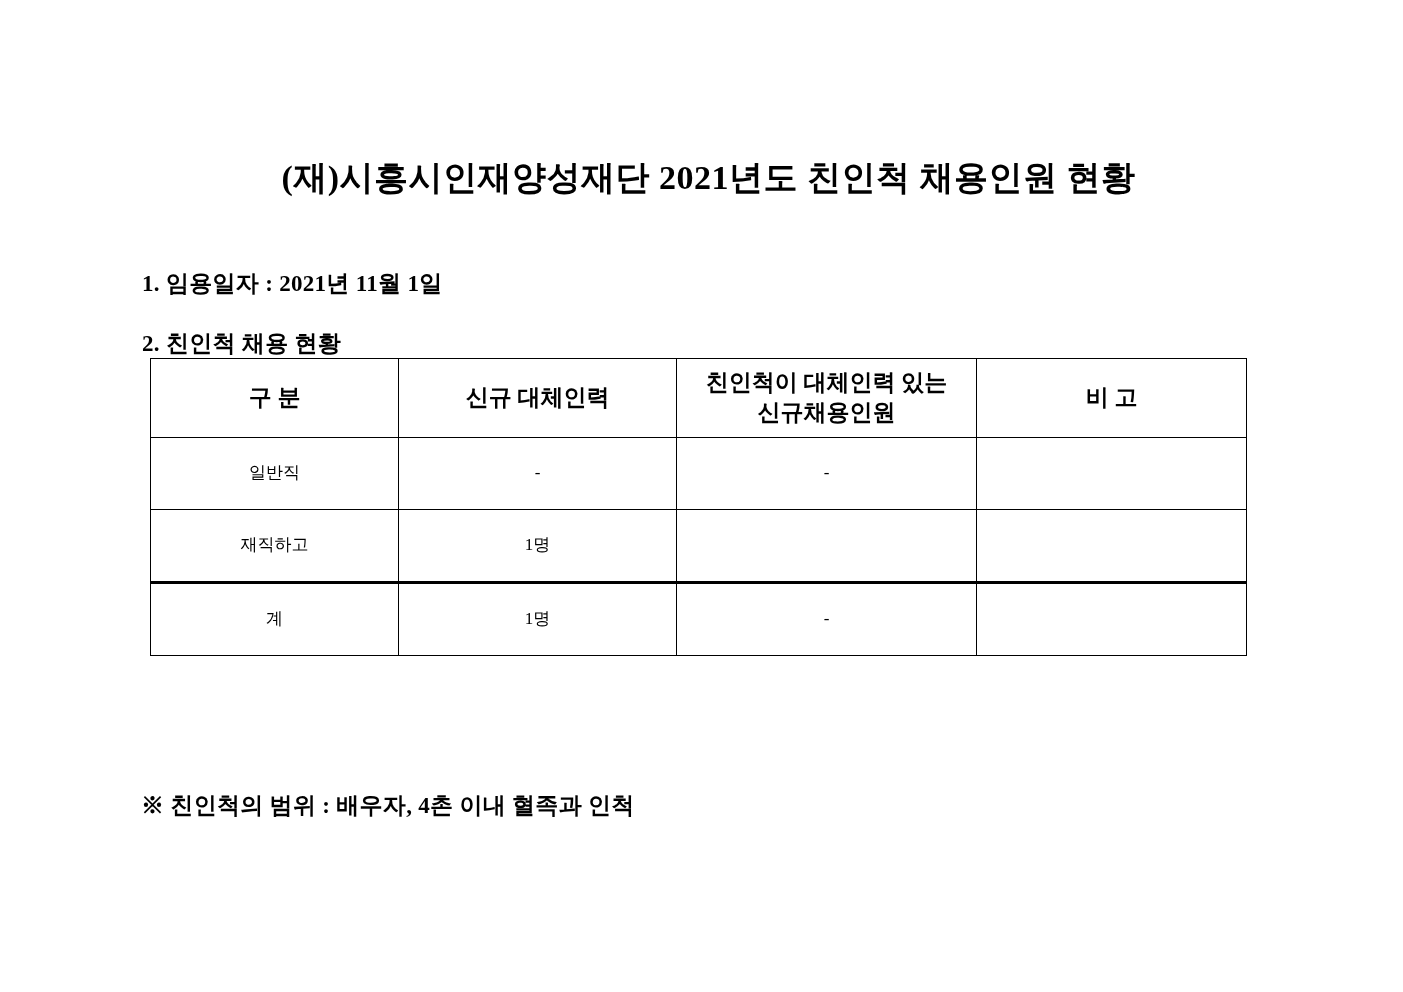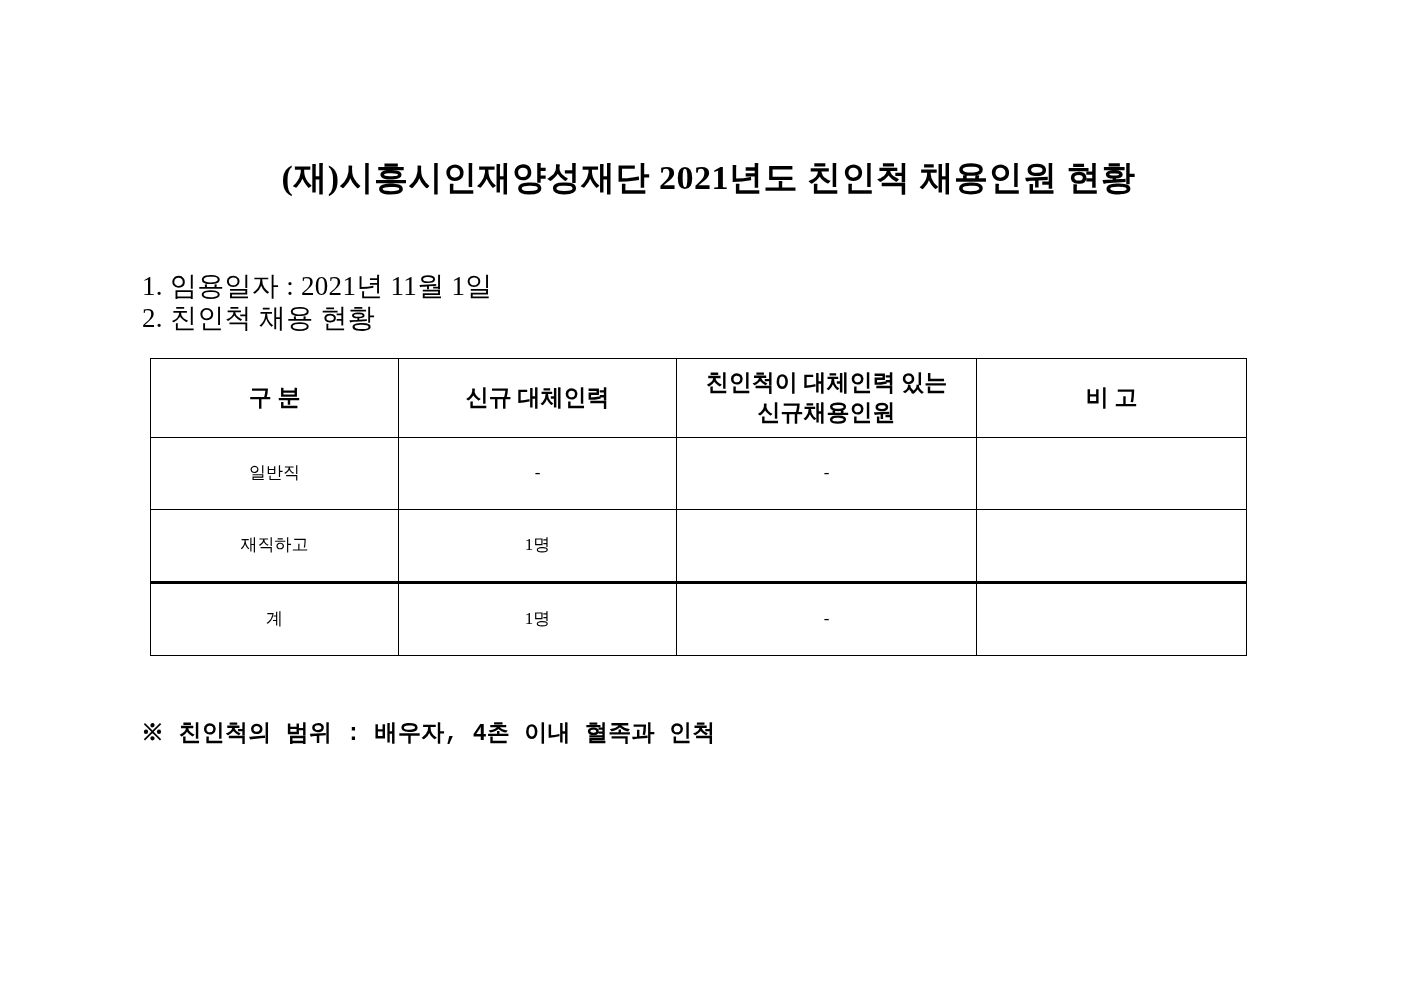--- a/index.html
+++ b/index.html
@@ -28,27 +28,27 @@
     width: 1403px;
     text-align: center;
     font-size: 34px;
     font-weight: bold;
     letter-spacing: 0.5px;
     white-space: nowrap;
   }
   .line-item {
     position: absolute;
     left: 142px;
-    font-size: 27px;
-    font-weight: normal;
+    font-size: 23px;
+    font-weight: bold;
     letter-spacing: 0.3px;
     white-space: nowrap;
   }
   .line-1 { top: 268px; }
-  .line-2 { top: 300px; }
+  .line-2 { top: 328px; }
 
   table.main-table {
     position: absolute;
     top: 358px;
     left: 144px;
     width: 1096px;
     border-collapse: collapse;
     table-layout: fixed;
     margin-left: 6px;
   }
@@ -76,27 +76,26 @@
   tr.total-row td {
     height: 71px;
     border-top: 3px solid #000000;
   }
   .hdr-two-line {
     display: block;
     line-height: 1.3;
   }
   .footnote {
     position: absolute;
-    top: 717px;
+    top: 790px;
     left: 141px;
     font-size: 23px;
     font-weight: bold;
     letter-spacing: 0.3px;
     white-space: nowrap;
-    font-family: Liberation Mono, monospace;
   }
 </style>
 </head>
 <body>
 
 <div class="page">
 
   <div class="doc-title">(재)시흥시인재양성재단 2021년도 친인척 채용인원 현황</div>
 
   <div class="line-item line-1">1. 임용일자 : 2021년 11월 1일</div>

